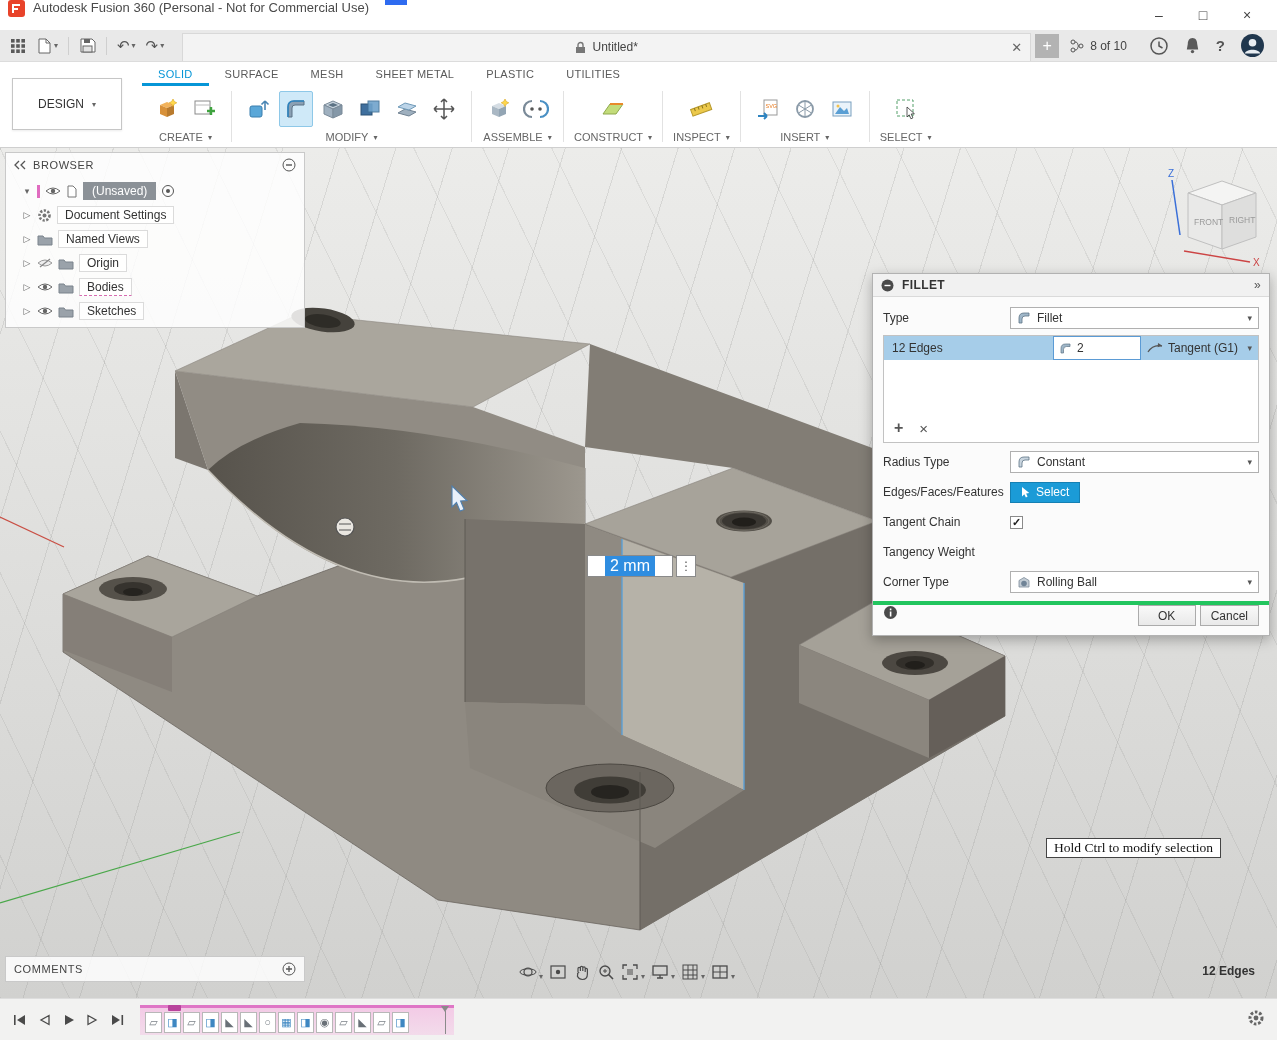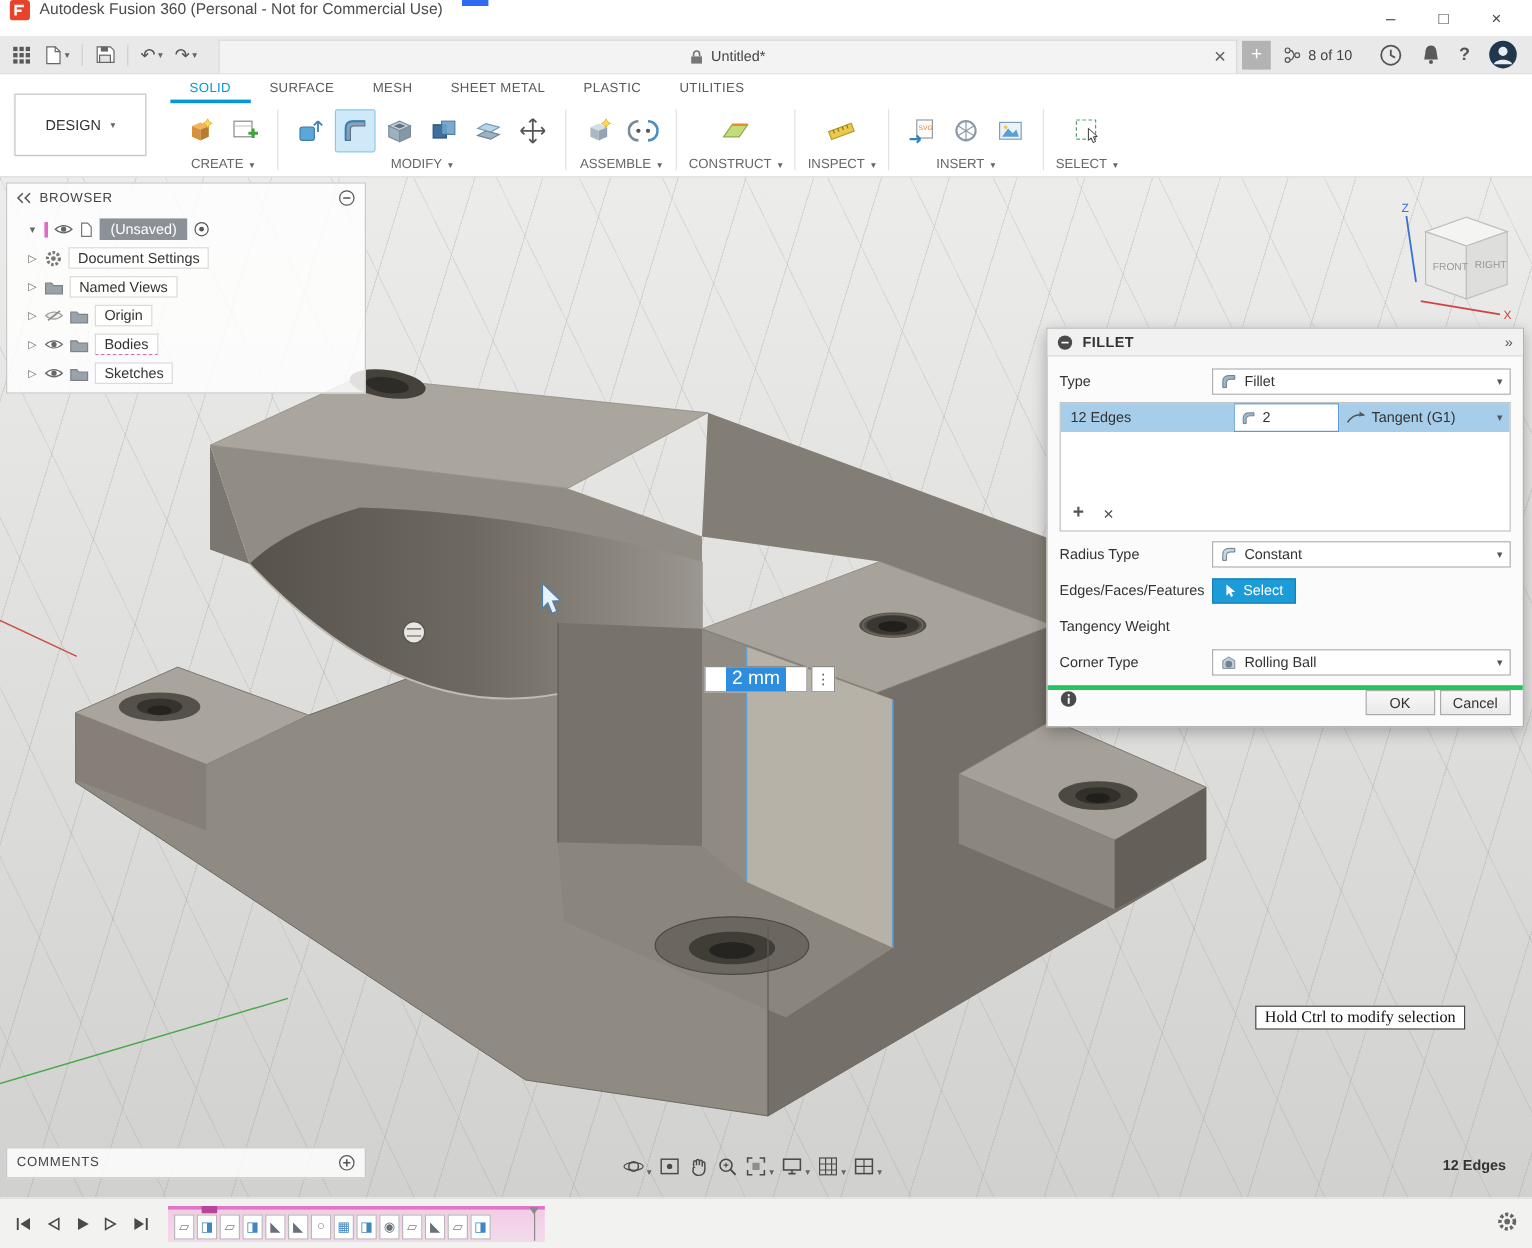--- a/index.html
+++ b/index.html
@@ -68,21 +68,21 @@
 .dlg-body{padding:6px 10px 0}
 .drow{display:flex;align-items:center;height:30px}
 .drow-label{width:127px;flex:none}
 .dctl{flex:1;display:flex;align-items:center}
 .dd{flex:1;height:22px;background:#fff;border:1px solid #b0b0b0;display:flex;align-items:center;gap:6px;padding:0 6px}
 .dd-caret{margin-left:auto;color:#555;font-size:9px}
 .sel-list{height:108px;margin:2px 0 4px;background:#fff;border:1px solid #c2c2c2;display:flex;flex-direction:column}
 .sel-row{height:24px;display:flex;flex:none}
 .sel-cell-label{flex:1;background:#a6cde9;display:flex;align-items:center;padding:0 8px}
 .sel-cell-val{width:88px;background:#fff;border:1px solid #5b9bd5;display:flex;align-items:center;gap:5px;padding:0 5px}
-.sel-cell-tan{width:142px;background:#a6cde9;display:flex;align-items:center;gap:5px;padding:0 6px}
+.sel-cell-tan{width:117px;background:#a6cde9;display:flex;align-items:center;gap:5px;padding:0 6px}
 .sel-footer{margin-top:auto;display:flex;align-items:center;gap:16px;padding:3px 10px 5px;color:#555}
 .plus-glyph{font-size:16px;font-weight:bold}
 .x-glyph{font-size:15px}
 .checkbox{width:13px;height:13px;background:#fff;border:1px solid #8a8a8a;display:flex;align-items:center;justify-content:center;font-size:11px;color:#222;font-weight:bold}
 .tinput{flex:1;height:22px;border:1px solid #b0b0b0;background:#fff;font-size:12px;color:#333;padding:0 6px;font-family:"Liberation Sans",sans-serif}
 .select-btn{height:21px;background:#1b9bd7;border:1px solid #1580b3;color:#fff;display:flex;align-items:center;gap:6px;padding:0 10px}
 .dlg-foot{height:34px;margin-top:4px;border-top:4px solid #22c55e;display:flex;align-items:flex-start;gap:4px;padding:0 10px}
 .btn{height:21px;padding:0 10px;min-width:58px;display:flex;align-items:center;justify-content:center;background:linear-gradient(#f9f9f9,#e9e9e9);border:1px solid #ababab;font-size:12px;color:#333}
 .btn-ok{margin-left:auto}
 
@@ -621,20 +621,28 @@
           <div class="dctl">
             <span class="select-btn">
               <svg width="9" height="12">
                   <path d="M1,1 v9.5 l2.3,-2.3 1.6,3.2 1.7,-0.9 -1.5,-3 3.2,-0.4 z" fill="#fff"></path>
                 </svg>
               <span>Select</span>
             </span>
           </div>
         </div>
         <div class="drow">
+          <span class="drow-label">Tangent Chain</span>
+          <div class="dctl">
+            <span class="checkbox">
+                <span>✓</span>
+              </span>
+          </div>
+        </div>
+        <div class="drow">
           <span class="drow-label">Tangency Weight</span>
         </div>
         <div class="drow">
           <span class="drow-label">Corner Type</span>
           <div class="dctl">
             <div class="dd">
               <svg width="14" height="14">
                   <path d="M2,12 V5.5 L7,2.5 12,5.5 V12 z" fill="#c3ccd4" stroke="#7b8b99" stroke-width=".8"></path>
                   <circle cx="7" cy="8.5" r="2.8" fill="#6f8396"></circle>
                 </svg>

